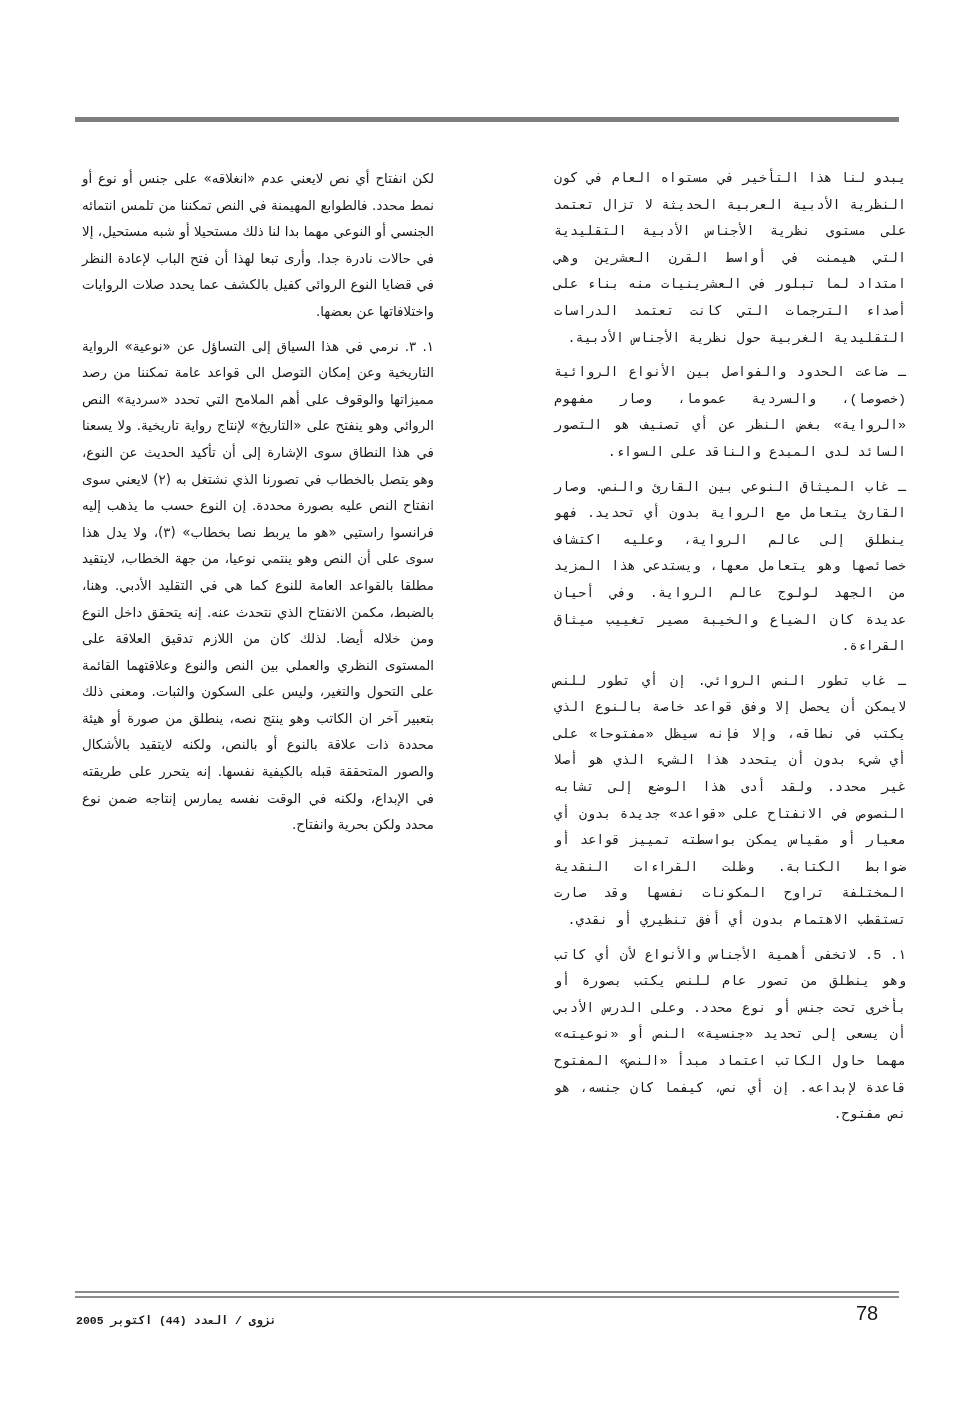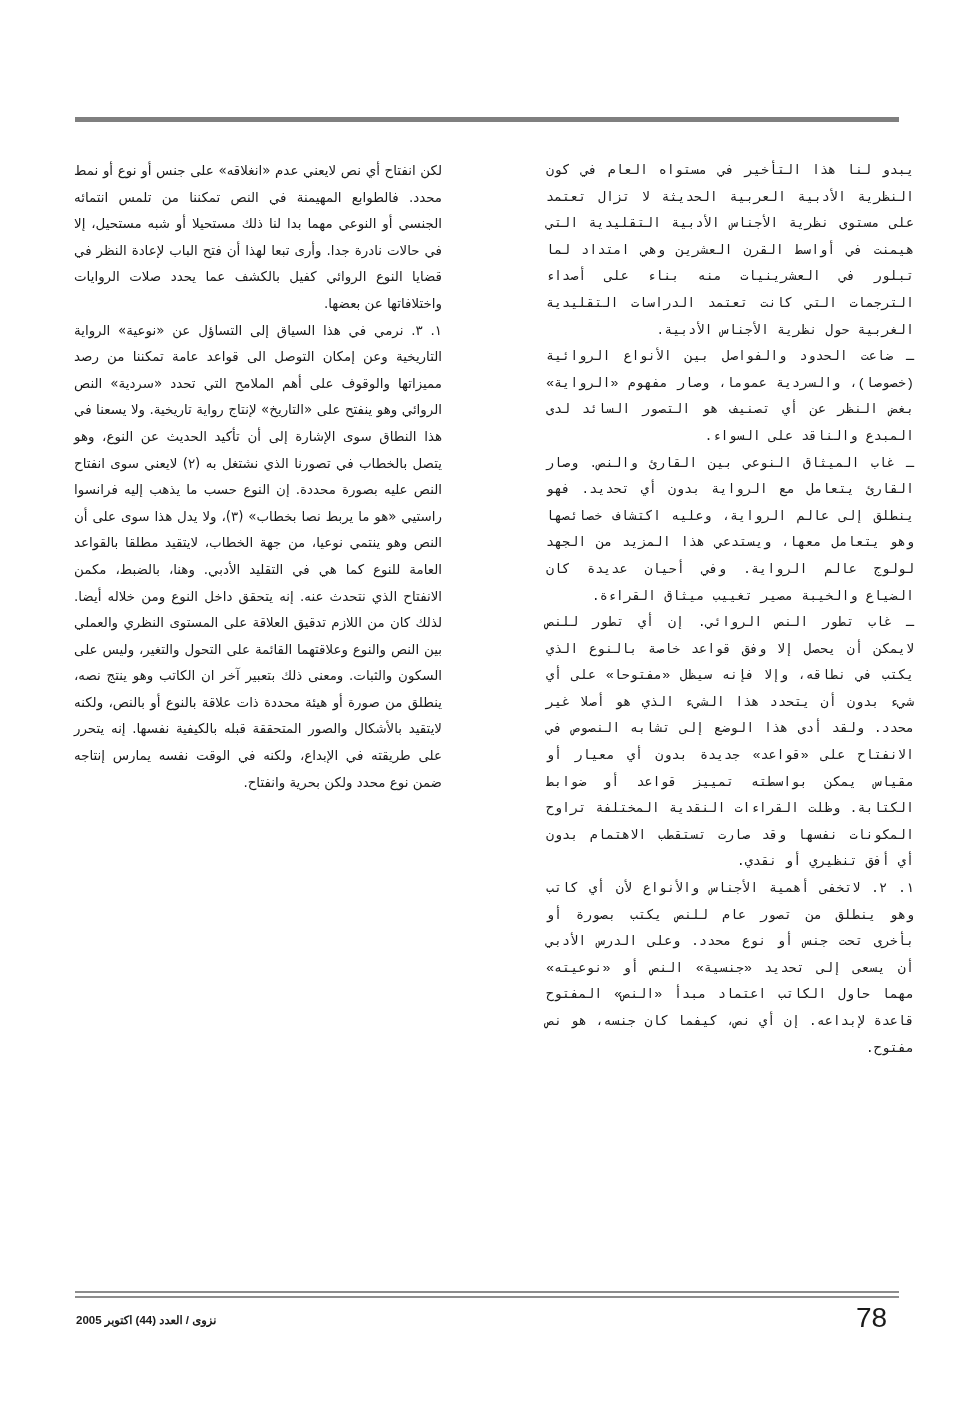--- a/index.html
+++ b/index.html
@@ -6,45 +6,45 @@
     body { width: 980px; height: 1414px; position: relative; overflow: hidden; }
     .top-rule { position: absolute; left: 75px; top: 117px; width: 824px; height: 5px; background: #7f7f7f; }
     .column {
       position: absolute; top: 158px; width: 368px;
       direction: rtl; text-align: justify; text-align-last: right;
       font-family: "DejaVu Sans", sans-serif; font-size: 13.4px; line-height: 26.6px;
       color: #1a1a1a;
     }
     .col-right { left: 546px; font-family: Liberation Mono, monospace; }
     .col-left { left: 74px; }
-    .column p { margin: 0; padding: 0; }
+    .column p { margin: 8px; padding: 0; }
     .footer-rule { position: absolute; left: 75px; width: 824px; height: 2px; background: #8c8c8c; }
     .fr1 { top: 1291px; }
     .fr2 { top: 1296px; }
     .page-number {
       position: absolute; left: 856px; top: 1302px;
-      font-family: "Liberation Sans", sans-serif; font-size: 28px; color: #1a1a1a;
+      font-family: "Liberation Sans", sans-serif; font-size: 20px; color: #1a1a1a;
     }
     .issue-line {
       position: absolute; left: 76px; top: 1313px;
-      font-family: Liberation Sans, sans-serif; font-size: 11.5px; font-weight: bold; color: #1a1a1a;
+      font-family: Liberation Mono, monospace; font-size: 11.5px; font-weight: bold; color: #1a1a1a;
       direction: rtl; unicode-bidi: embed; white-space: nowrap;
     }
   </style>
 </head>
 <body>
 
 <div class="top-rule"></div>
 
 <div class="column col-right">
   <p>يبدو لنا هذا التأخير في مستواه العام في كون النظرية الأدبية العربية الحديثة لا تزال تعتمد على مستوى نظرية الأجناس الأدبية التقليدية التي هيمنت في أواسط القرن العشرين وهي امتداد لما تبلور في العشرينيات منه بناء على أصداء الترجمات التي كانت تعتمد الدراسات التقليدية الغربية حول نظرية الأجناس الأدبية.</p>
   <p>ـ ضاعت الحدود والفواصل بين الأنواع الروائية (خصوصا)، والسردية عموما، وصار مفهوم «الرواية» بغض النظر عن أي تصنيف هو التصور السائد لدى المبدع والناقد على السواء.</p>
   <p>ـ غاب الميثاق النوعي بين القارئ والنص. وصار القارئ يتعامل مع الرواية بدون أي تحديد. فهو ينطلق إلى عالم الرواية، وعليه اكتشاف خصائصها وهو يتعامل معها، ويستدعي هذا المزيد من الجهد لولوج عالم الرواية. وفي أحيان عديدة كان الضياع والخيبة مصير تغييب ميثاق القراءة.</p>
   <p>ـ غاب تطور النص الروائي. إن أي تطور للنص لايمكن أن يحصل إلا وفق قواعد خاصة بالنوع الذي يكتب في نطاقه، وإلا فإنه سيظل «مفتوحا» على أي شيء بدون أن يتحدد هذا الشيء الذي هو أصلا غير محدد. ولقد أدى هذا الوضع إلى تشابه النصوص في الانفتاح على «قواعد» جديدة بدون أي معيار أو مقياس يمكن بواسطته تمييز قواعد أو ضوابط الكتابة. وظلت القراءات النقدية المختلفة تراوح المكونات نفسها وقد صارت تستقطب الاهتمام بدون أي أفق تنظيري أو نقدي.</p>
-  <p>١. ٢. لاتخفى أهمية الأجناس والأنواع لأن أي كاتب وهو ينطلق من تصور عام للنص يكتب بصورة أو بأخرى تحت جنس أو نوع محدد. وعلى الدرس الأدبي أن يسعى إلى تحديد «جنسية» النص أو «نوعيته» مهما حاول الكاتب اعتماد مبدأ «النص» المفتوح قاعدة لإبداعه. إن أي نص، كيفما كان جنسه، هو نص مفتوح.</p>
+  <p>١. 5. لاتخفى أهمية الأجناس والأنواع لأن أي كاتب وهو ينطلق من تصور عام للنص يكتب بصورة أو بأخرى تحت جنس أو نوع محدد. وعلى الدرس الأدبي أن يسعى إلى تحديد «جنسية» النص أو «نوعيته» مهما حاول الكاتب اعتماد مبدأ «النص» المفتوح قاعدة لإبداعه. إن أي نص، كيفما كان جنسه، هو نص مفتوح.</p>
 </div>
 
 <div class="column col-left">
   <p>لكن انفتاح أي نص لايعني عدم «انغلاقه» على جنس أو نوع أو نمط محدد. فالطوابع المهيمنة في النص تمكننا من تلمس انتمائه الجنسي أو النوعي مهما بدا لنا ذلك مستحيلا أو شبه مستحيل، إلا في حالات نادرة جدا. وأرى تبعا لهذا أن فتح الباب لإعادة النظر في قضايا النوع الروائي كفيل بالكشف عما يحدد صلات الروايات واختلافاتها عن بعضها.</p>
   <p>١. ٣. نرمي في هذا السياق إلى التساؤل عن «نوعية» الرواية التاريخية وعن إمكان التوصل الى قواعد عامة تمكننا من رصد مميزاتها والوقوف على أهم الملامح التي تحدد «سردية» النص الروائي وهو ينفتح على «التاريخ» لإنتاج رواية تاريخية. ولا يسعنا في هذا النطاق سوى الإشارة إلى أن تأكيد الحديث عن النوع، وهو يتصل بالخطاب في تصورنا الذي نشتغل به (٢) لايعني سوى انفتاح النص عليه بصورة محددة. إن النوع حسب ما يذهب إليه فرانسوا راستيي «هو ما يربط نصا بخطاب» (٣)، ولا يدل هذا سوى على أن النص وهو ينتمي نوعيا، من جهة الخطاب، لايتقيد مطلقا بالقواعد العامة للنوع كما هي في التقليد الأدبي. وهنا، بالضبط، مكمن الانفتاح الذي نتحدث عنه. إنه يتحقق داخل النوع ومن خلاله أيضا. لذلك كان من اللازم تدقيق العلاقة على المستوى النظري والعملي بين النص والنوع وعلاقتهما القائمة على التحول والتغير، وليس على السكون والثبات. ومعنى ذلك بتعبير آخر ان الكاتب وهو ينتج نصه، ينطلق من صورة أو هيئة محددة ذات علاقة بالنوع أو بالنص، ولكنه لايتقيد بالأشكال والصور المتحققة قبله بالكيفية نفسها. إنه يتحرر على طريقته في الإبداع، ولكنه في الوقت نفسه يمارس إنتاجه ضمن نوع محدد ولكن بحرية وانفتاح.</p>
 </div>
 
 <div class="footer-rule fr1"></div>
 <div class="footer-rule fr2"></div>
 

